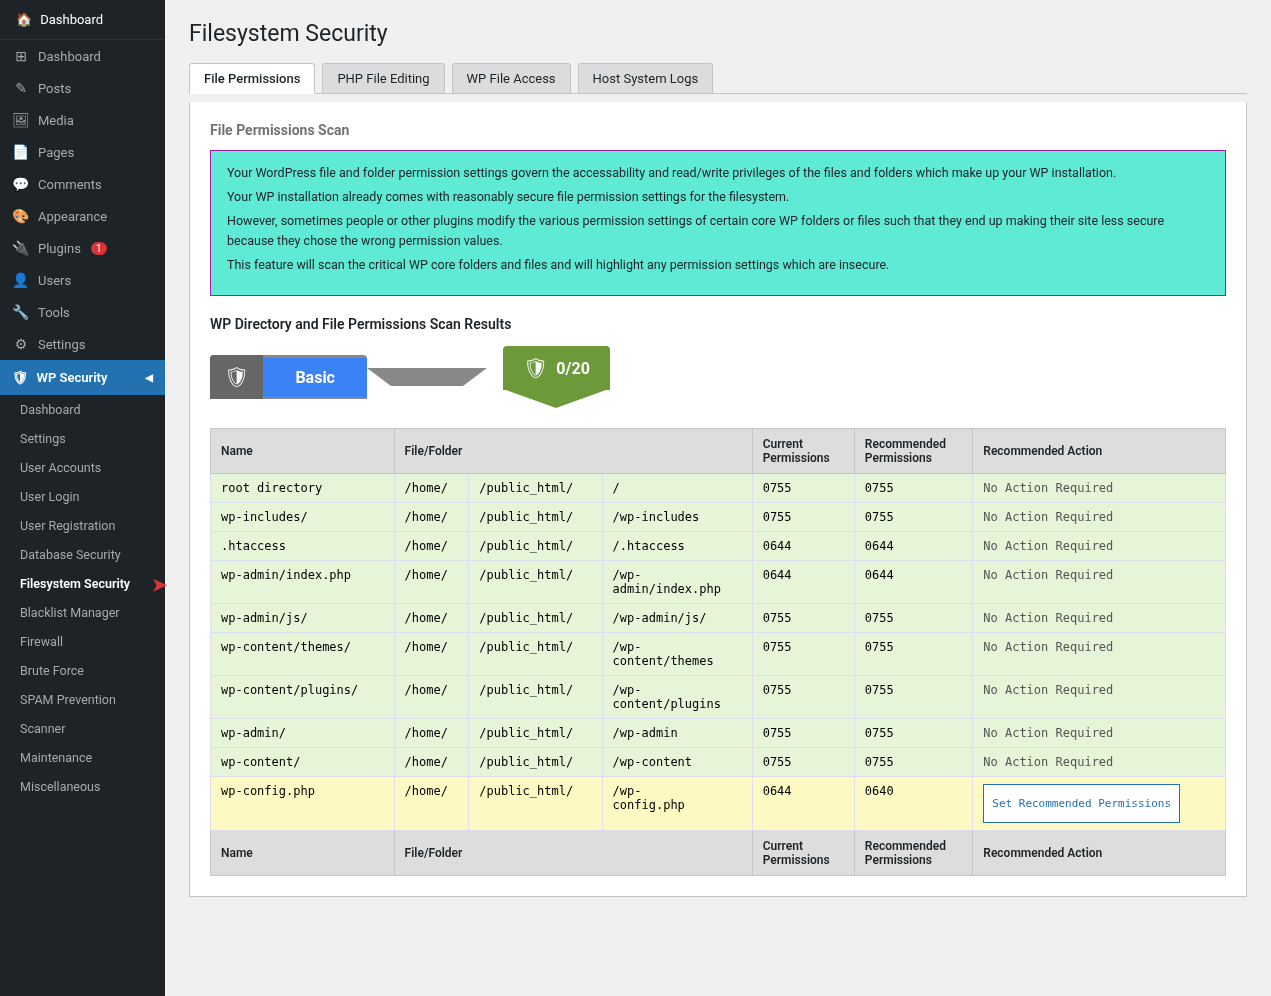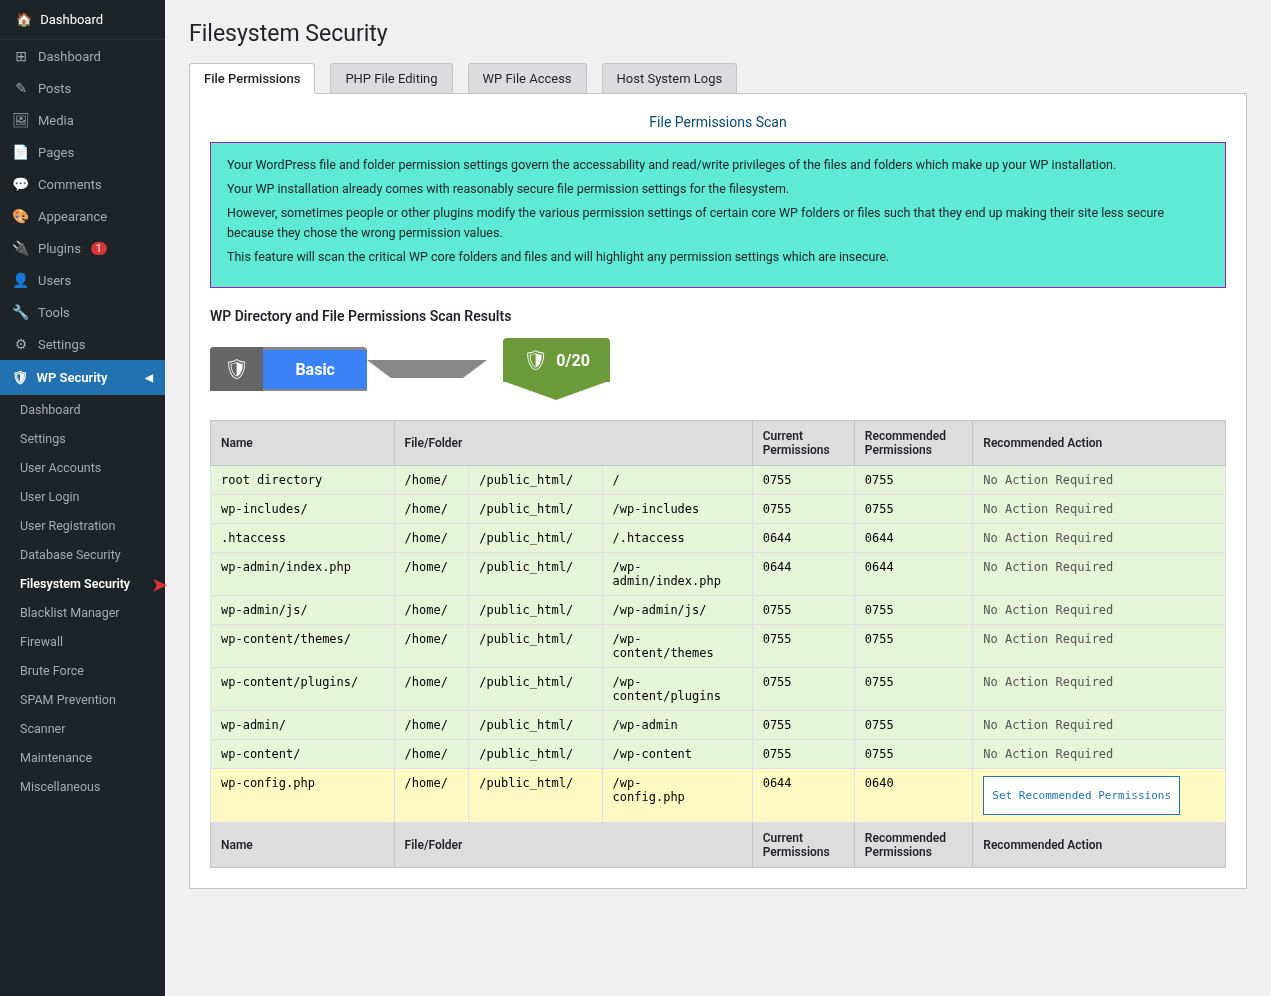--- a/index.html
+++ b/index.html
@@ -82,22 +82,22 @@
     h1.page-title {
       font-size: 23px;
       font-weight: 400;
       color: #1d2327;
       margin-bottom: 16px;
     }
 
     
     .tabs {
       display: flex;
-      gap: 12px;
-      margin-bottom: 0;
+      gap: 4px;
+      margin-bottom: 8px;
       border-bottom: 1px solid #c3c4c7;
     }
     .tab {
       padding: 7px 14px;
       background: #dcdcde;
       border: 1px solid #c3c4c7;
       border-bottom: none;
       margin-right: 3px;
       cursor: pointer;
       font-size: 13px;
@@ -114,24 +114,23 @@
     
     .card {
       background: #fff;
       border: 1px solid #c3c4c7;
       border-top: none;
       padding: 20px;
     }
 
     .section-title {
       font-size: 14px;
-      font-weight: 400;
-      color: #0c4a6e;
+      font-weight: 700;
+      color: #737373;
       margin-bottom: 12px;
-      text-align: center;
     }
 
     .info-box {
       background: #5eead4;
       border: 1px solid #a21caf;
       padding: 12px 16px;
       margin-bottom: 20px;
       color: #1d2327;
       font-size: 12.5px;
       line-height: 1.6;

